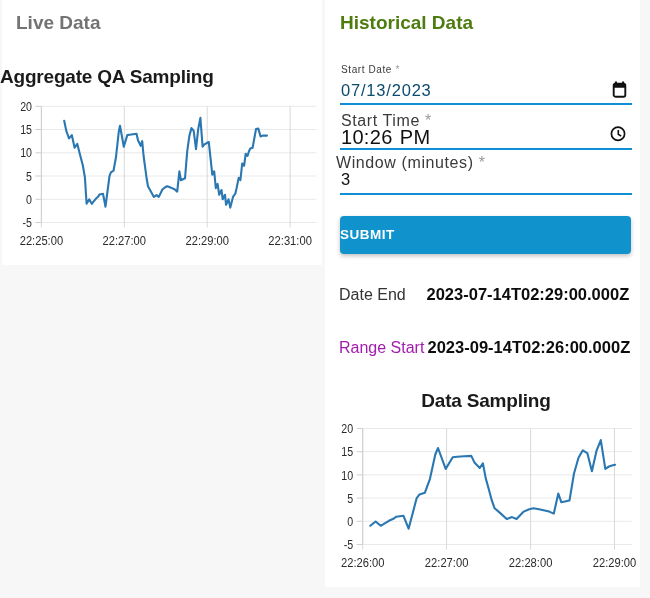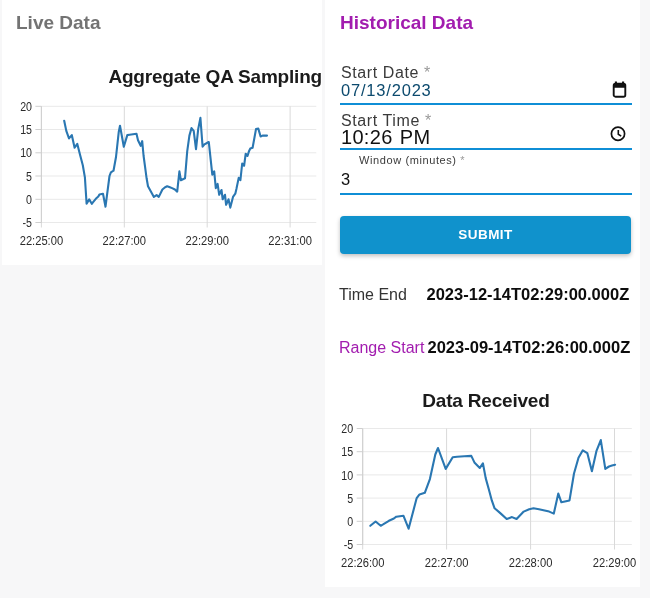--- a/index.html
+++ b/index.html
@@ -4,48 +4,48 @@
 html,body{margin:0;padding:0}
 body{width:650px;height:598px;background:#f7f7f8;font-family:"Liberation Sans",sans-serif;position:relative;overflow:hidden}
 .card{position:absolute;background:#fff}
 .abs{position:absolute}
 </style></head>
 <body>
 <div class="card" style="left:2px;top:0;width:320px;height:265px"></div>
 <div class="card" style="left:325px;top:0;width:315px;height:587px"></div>
 
 <div class="abs" style="left:16px;top:11.5px;font-size:19px;font-weight:bold;color:#737373">Live Data</div>
-<div class="abs" style="left:340px;top:11.5px;font-size:19px;font-weight:bold;color:#a21caf">Historical Data</div>
+<div class="abs" style="left:340px;top:11.5px;font-size:19px;font-weight:bold;color:#4d7c0f">Historical Data</div>
 
-<div class="abs" style="left:0;top:66.2px;width:322px;text-align:right;font-size:19px;font-weight:bold;color:#1b1b1b;letter-spacing:-0.2px">Aggregate QA Sampling</div>
-<div class="abs" style="left:340px;top:390.4px;width:292px;text-align:center;font-size:19px;font-weight:bold;color:#1b1b1b;letter-spacing:-0.2px">Data Received</div>
+<div class="abs" style="left:0;top:66.2px;width:322px;text-align:left;font-size:19px;font-weight:bold;color:#1b1b1b;letter-spacing:-0.2px">Aggregate QA Sampling</div>
+<div class="abs" style="left:340px;top:390.4px;width:292px;text-align:center;font-size:19px;font-weight:bold;color:#1b1b1b;letter-spacing:-0.2px">Data Sampling</div>
 
-<div style="position:absolute;left:341px;top:64.1px;font-size:16px;letter-spacing:0.6px;color:#3a3a3a">Start Date <span style="color:#999">*</span></div>
+<div style="position:absolute;left:341px;top:64.1px;font-size:10px;letter-spacing:0.6px;color:#3a3a3a">Start Date <span style="color:#999">*</span></div>
 <div style="position:absolute;left:341px;top:80.9px;font-size:16.5px;color:#0c4a6e;letter-spacing:0.8px">07/13/2023</div>
 <div style="position:absolute;left:340px;top:103.4px;width:292px;height:2px;background:#0f8ed6"></div>
 <div style="position:absolute;left:341px;top:112px;font-size:16px;letter-spacing:0.6px;color:#3a3a3a">Start Time <span style="color:#999">*</span></div>
 <div style="position:absolute;left:341px;top:125.7px;font-size:20px;color:#101010;letter-spacing:0.3px">10:26<span style="padding-left:7.2px">PM</span></div>
 <div style="position:absolute;left:340px;top:148.2px;width:292px;height:2px;background:#0f8ed6"></div>
-<div style="position:absolute;left:359px;top:153.5px;font-size:11px;letter-spacing:0.6px;color:#3a3a3a">Window (minutes) <span style="color:#999">*</span></div>
+<div style="position:absolute;left:336px;top:153.5px;font-size:16px;letter-spacing:0.6px;color:#3a3a3a">Window (minutes) <span style="color:#999">*</span></div>
 <div style="position:absolute;left:341px;top:170.3px;font-size:16.5px;color:#101010;letter-spacing:0.3px">3</div>
 <div style="position:absolute;left:340px;top:192.8px;width:292px;height:2px;background:#0f8ed6"></div>
 <svg style="position:absolute;left:612px;top:81px" width="15" height="17" viewBox="0 0 15 17">
 <path d="M3.9 0.6 V3.4 M11.1 0.6 V3.4" stroke="#111" stroke-width="2.1" fill="none"></path>
 <rect x="1.7" y="2.7" width="11.6" height="13" rx="1.8" fill="none" stroke="#111" stroke-width="1.9"></rect>
 <path d="M1.7 4.5 q0-1.8 1.8-1.8 h8 q1.8 0 1.8 1.8 v2.2 h-11.6 z" fill="#111"></path>
 </svg>
 <svg style="position:absolute;left:609.5px;top:125.5px" width="16" height="16" viewBox="0 0 16 16">
 <circle cx="8" cy="7.7" r="6.6" fill="none" stroke="#111" stroke-width="1.7"></circle>
 <path d="M8.3 3.9 V8.3 L11.2 10.1" fill="none" stroke="#111" stroke-width="1.6"></path>
 </svg>
 
-<div class="abs" style="left:340px;top:216px;width:291px;height:38px;background:#1092cc;border-radius:4px;box-shadow:0 2px 4px rgba(0,0,0,0.25);color:#fff;font-size:13.5px;font-weight:bold;letter-spacing:0.5px;text-align:center;line-height:38px">SUBMIT</div>
+<div class="abs" style="left:340px;top:216px;width:291px;height:38px;background:#1092cc;border-radius:4px;box-shadow:0 2px 4px rgba(0,0,0,0.25);color:#fff;font-size:13.5px;font-weight:bold;letter-spacing:0.5px;text-align:left;line-height:38px">SUBMIT</div>
 
-<div class="abs" style="left:339px;top:285.5px;font-size:16px;color:#333">Time End</div>
-<div class="abs" style="left:426.5px;top:285px;font-size:16.5px;font-weight:bold;color:#0d0d0d">2023-12-14T02:29:00.000Z</div>
+<div class="abs" style="left:339px;top:285.5px;font-size:16px;color:#333">Date End</div>
+<div class="abs" style="left:426.5px;top:285px;font-size:16.5px;font-weight:bold;color:#0d0d0d">2023-07-14T02:29:00.000Z</div>
 <div class="abs" style="left:339px;top:338.5px;font-size:16px;color:#a21caf">Range Start</div>
 <div class="abs" style="left:427.5px;top:338px;font-size:16.5px;font-weight:bold;color:#0d0d0d">2023-09-14T02:26:00.000Z</div>
 
 <svg class="abs" style="left:0;top:0" width="650" height="598" font-family="Liberation Sans,sans-serif">
 <line x1="41.4" y1="106.3" x2="316.3" y2="106.3" stroke="#e9e9e9" stroke-width="1"></line>
 <line x1="41.4" y1="129.5" x2="316.3" y2="129.5" stroke="#e9e9e9" stroke-width="1"></line>
 <line x1="41.4" y1="152.8" x2="316.3" y2="152.8" stroke="#e9e9e9" stroke-width="1"></line>
 <line x1="41.4" y1="176" x2="316.3" y2="176" stroke="#e9e9e9" stroke-width="1"></line>
 <line x1="41.4" y1="199.3" x2="316.3" y2="199.3" stroke="#e9e9e9" stroke-width="1"></line>
 <line x1="41.4" y1="222.5" x2="316.3" y2="222.5" stroke="#e9e9e9" stroke-width="1"></line>

